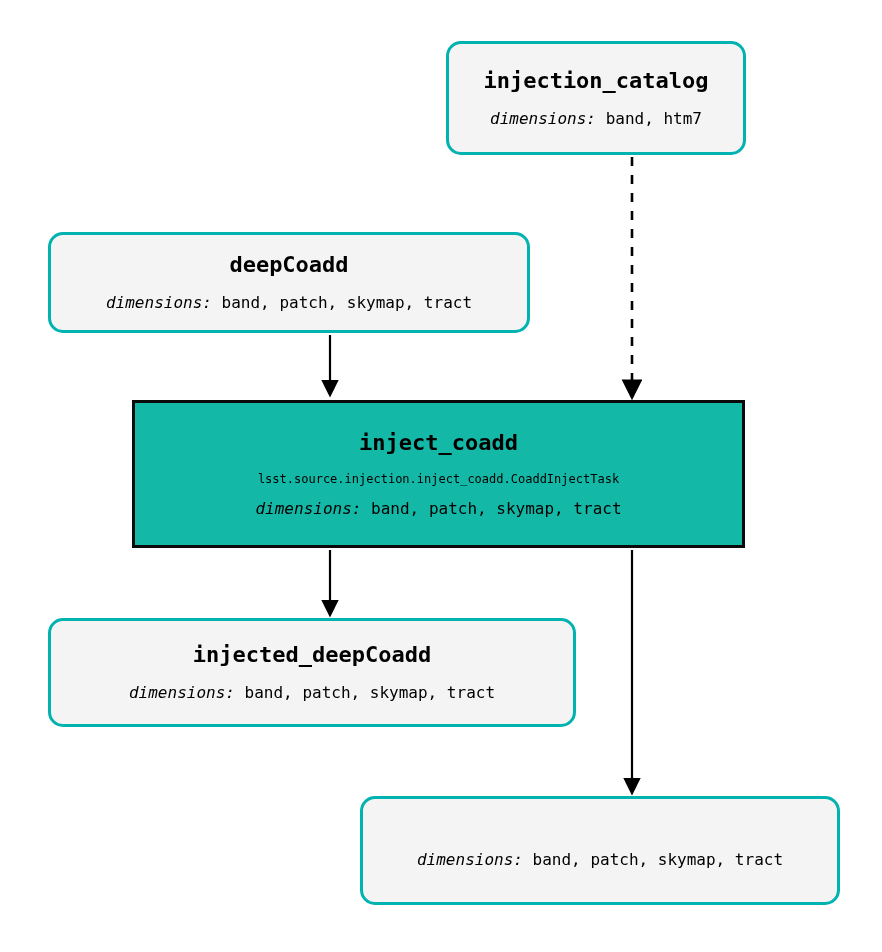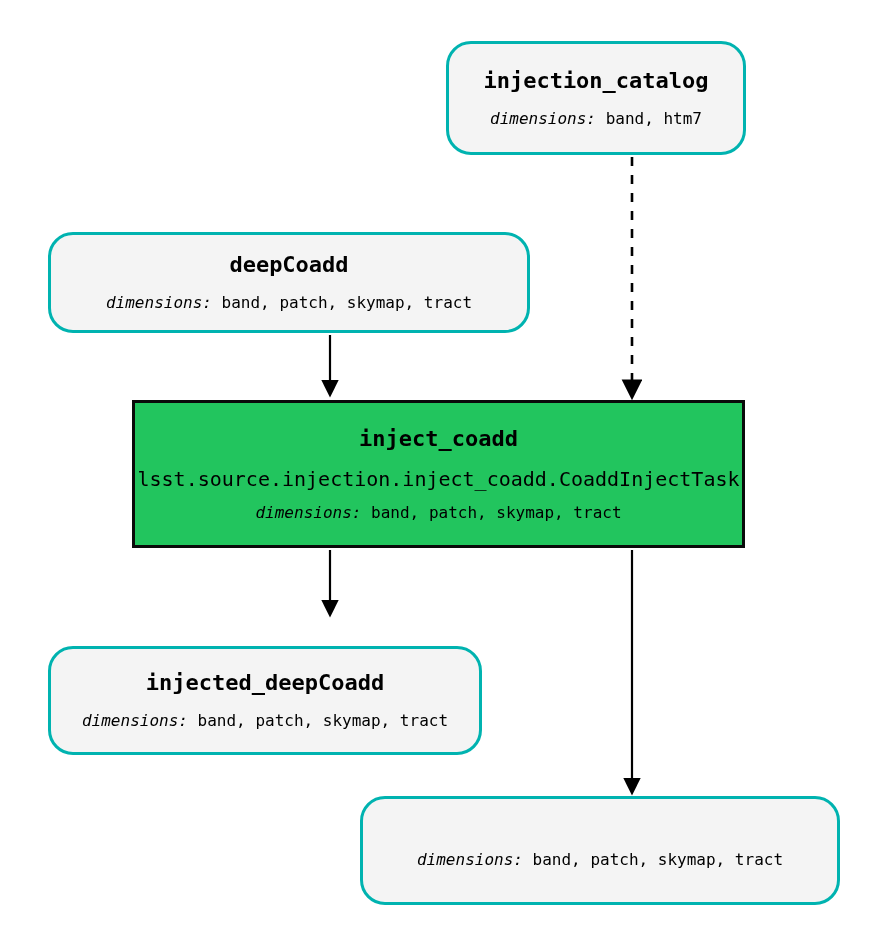--- a/index.html
+++ b/index.html
@@ -30,41 +30,41 @@
     box-sizing: border-box;
     display: flex;
     flex-direction: column;
     align-items: center;
     justify-content: center;
     text-align: center;
   }
   .node.dataset {
     background: #f4f4f4;
     border: 3px solid #00b3b0;
-    border-radius: 25px;
+    border-radius: 15px;
   }
   .node.task {
-    background: #22c55e;
+    background: #14b8a6;
     border: 3px solid #0a0a0a;
     border-radius: 0;
     align-items: center;
   }
   .node-title {
     font-family: "DejaVu Sans Mono", monospace;
     font-weight: bold;
     font-size: 22px;
     color: #000000;
     letter-spacing: 0px;
     line-height: 1;
     white-space: nowrap;
   }
   .node-class {
     font-family: "DejaVu Sans Mono", monospace;
     font-weight: normal;
-    font-size: 20px;
+    font-size: 12px;
     color: #000000;
     line-height: 1;
     white-space: nowrap;
     margin-top: 19px;
   }
   .node-dims {
     font-family: "DejaVu Sans Mono", monospace;
     font-size: 16px;
     color: #000000;
     line-height: 1;
@@ -117,21 +117,21 @@
     <div class="node-title">deepCoadd</div>
     <div class="node-dims"><span class="dims-label">dimensions:</span> <span class="dims-value">band, patch, skymap, tract</span></div>
   </div>
 
   <div class="node task" style="left:132px; top:400px; width:613px; height:148px;">
     <div class="node-title">inject_coadd</div>
     <div class="node-class">lsst.source.injection.inject_coadd.CoaddInjectTask</div>
     <div class="node-dims"><span class="dims-label">dimensions:</span> <span class="dims-value">band, patch, skymap, tract</span></div>
   </div>
 
-  <div class="node dataset" style="left:48px; top:646px; width:434px; height:109px;">
+  <div class="node dataset" style="left:48px; top:618px; width:528px; height:109px;">
     <div class="node-title">injected_deepCoadd</div>
     <div class="node-dims"><span class="dims-label">dimensions:</span> <span class="dims-value">band, patch, skymap, tract</span></div>
   </div>
 
   <div class="node dataset" style="left:360px; top:796px; width:480px; height:109px;">
     <div class="node-dims"><span class="dims-label">dimensions:</span> <span class="dims-value">band, patch, skymap, tract</span></div>
   </div>
 
 </div>
 

